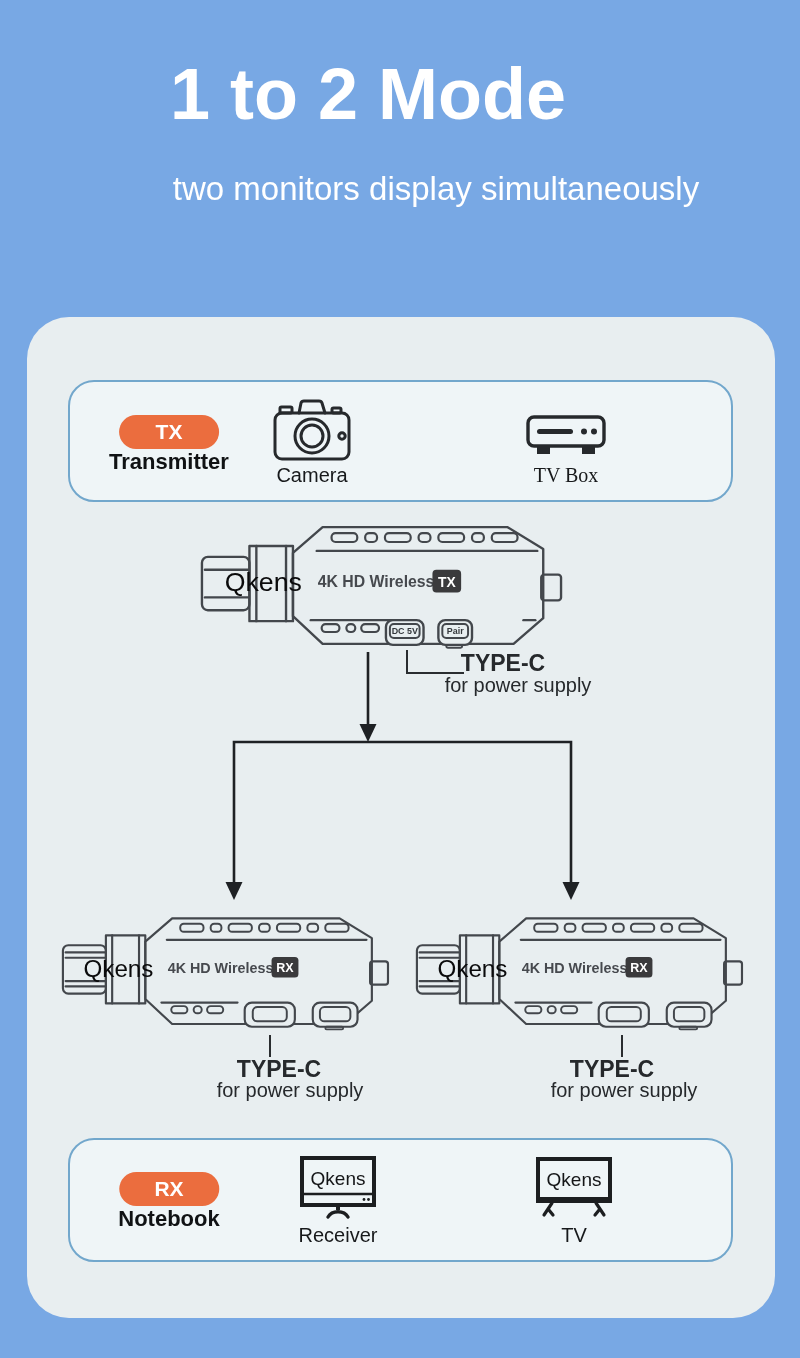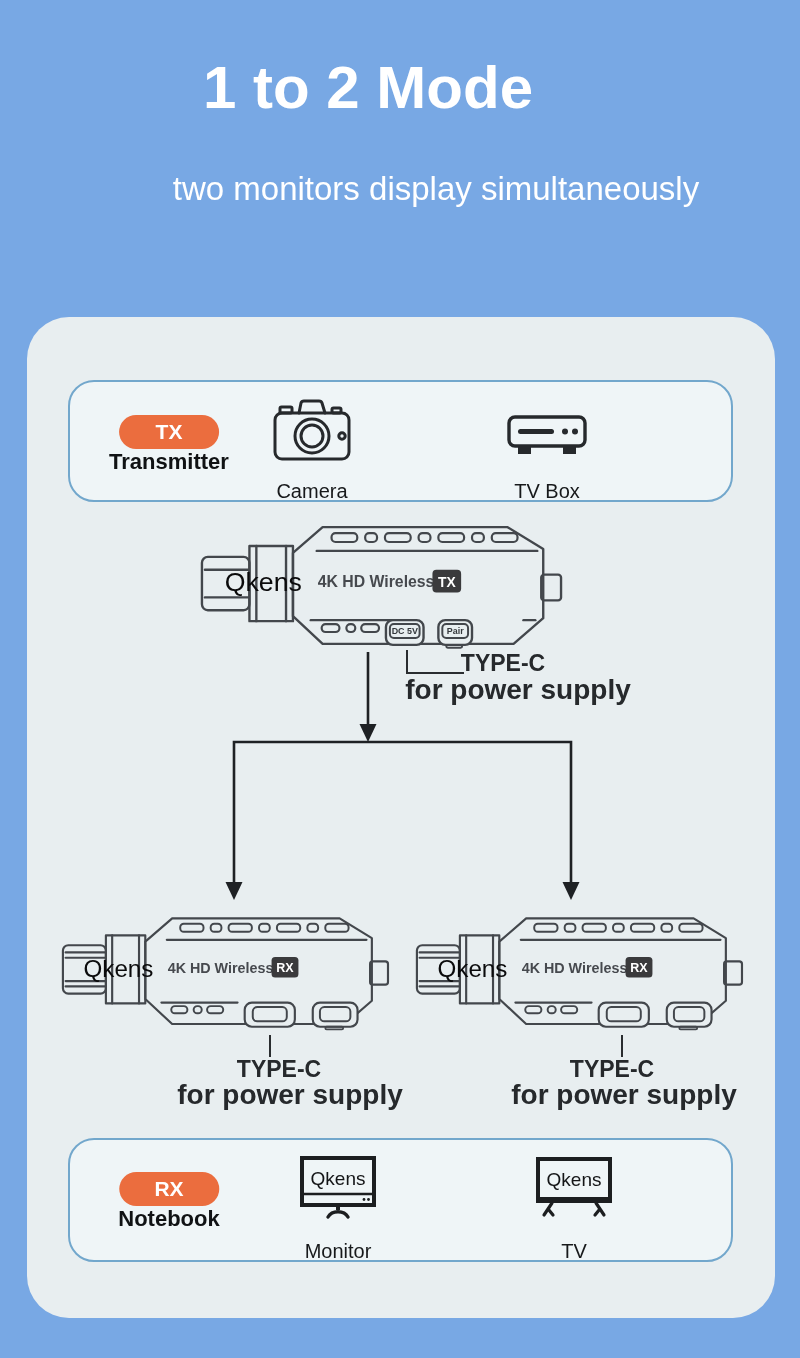--- a/index.html
+++ b/index.html
@@ -6,21 +6,21 @@
   body{
     width:800px;height:1358px;position:relative;overflow:hidden;
     background:#78a8e4;
     font-family:"Liberation Sans", sans-serif;
     -webkit-font-smoothing:antialiased;
   }
   .abs{position:absolute;}
   
   .title{
     left:0;top:58px;width:736px;text-align:center;
-    color:#ffffff;font-size:60px;font-weight:bold;line-height:1;letter-spacing:0px;
+    color:#ffffff;font-size:72px;font-weight:bold;line-height:1;letter-spacing:0px;
   }
   .subtitle{
     left:0;top:170px;width:800px;text-align:center;
     color:#ffffff;font-size:33px;font-weight:400;line-height:1.15;padding-left:36px;
   }
   
   .panel{
     left:27px;top:317px;width:748px;height:1001px;
     background:#e8eef0;border-radius:42px;
   }
@@ -29,36 +29,36 @@
     left:68px;width:665px;
     background:#eff5f7;border:2px solid #72a7cc;border-radius:26px;
     box-sizing:border-box;
   }
   .col{
     position:absolute;transform:translateX(-50%);
     display:flex;flex-direction:column;align-items:center;
   }
   .icon-wrap{display:flex;align-items:center;justify-content:center;}
   .icon-label{
-    margin-top:16px;font-size:20px;font-weight:500;color:#17191b;white-space:nowrap;
+    margin-top:0;font-size:20px;font-weight:500;color:#17191b;white-space:nowrap;
   }
   .pill{
     width:100px;height:34px;border-radius:17px;background:#eb6d3e;
     color:#ffffff;font-size:21px;font-weight:bold;text-align:center;line-height:34px;
   }
   .pill-label{
     font-size:22px;font-weight:700;color:#101214;white-space:nowrap;
   }
   
   .note-title{
     font-size:23px;font-weight:bold;color:#26292c;text-align:center;white-space:nowrap;
     transform:translateX(-50%);
   }
   .note-sub{
-    font-size:28px;font-weight:700;color:#26292c;text-align:center;white-space:nowrap;
+    font-size:20px;font-weight:400;color:#26292c;text-align:center;white-space:nowrap;
     transform:translateX(-50%);
   }
   .overlay{left:0;top:0;pointer-events:none;}
   svg{display:block;}
 </style>
 </head>
 <body>
 
 <div class="abs title">1 to 2 Mode</div>
 <div class="abs subtitle">two monitors display simultaneously</div>
@@ -82,21 +82,21 @@
           <circle cx="42" cy="39" r="17"></circle>
           <circle cx="42" cy="39" r="11"></circle>
           <circle cx="72" cy="39" r="3.2"></circle>
         </g>
       </svg>
     </div>
     <div class="icon-label">Camera</div>
   </div>
 
 
-  <div class="col" style="left:477px;top:14px;">
+  <div class="col" style="left:496px;top:14px;font-family:Liberation Serif, serif;">
     <div class="icon-wrap" style="height:68px;">
       <svg width="84" height="66" viewBox="0 0 84 66">
         <rect x="4" y="20" width="76" height="29" rx="6" fill="none" stroke="#26292c" stroke-width="3.4"></rect>
         <rect x="13" y="32" width="36" height="5" rx="2.5" fill="#26292c"></rect>
         <circle cx="60" cy="34.5" r="3" fill="#26292c"></circle>
         <circle cx="70" cy="34.5" r="3" fill="#26292c"></circle>
         <rect x="13" y="49" width="13" height="8" fill="#26292c"></rect>
         <rect x="58" y="49" width="13" height="8" fill="#26292c"></rect>
       </svg>
     </div>
@@ -278,21 +278,21 @@
       <svg width="80" height="66" viewBox="0 0 80 66">
         <rect x="4" y="3" width="72" height="47" fill="none" stroke="#1c1e20" stroke-width="4"></rect>
         <line x1="6" y1="39" x2="74" y2="39" stroke="#1c1e20" stroke-width="2.4"></line>
         <circle cx="66" cy="44.5" r="1.4" fill="#1c1e20"></circle>
         <circle cx="70.5" cy="44.5" r="1.4" fill="#1c1e20"></circle>
         <text x="40" y="30" text-anchor="middle" font-size="19" font-weight="500" fill="#141517">Qkens</text>
         <path d="M40,50 v5" stroke="#1c1e20" stroke-width="4"></path>
         <path d="M30,62 C34,55 46,55 50,62" fill="none" stroke="#1c1e20" stroke-width="3.4" stroke-linecap="round"></path>
       </svg>
     </div>
-    <div class="icon-label">Monitor</div>
+    <div class="icon-label">Receiver</div>
   </div>
 
 
   <div class="col" style="left:504px;top:12px;">
     <div class="icon-wrap" style="height:72px;">
       <svg width="80" height="64" viewBox="0 0 80 64">
         <rect x="4" y="3" width="72" height="42" fill="none" stroke="#1c1e20" stroke-width="4"></rect>
         <rect x="4" y="41" width="72" height="5" fill="#1c1e20"></rect>
         <text x="40" y="30" text-anchor="middle" font-size="19" font-weight="500" fill="#141517">Qkens</text>
         <g stroke="#1c1e20" stroke-width="3.2" stroke-linecap="round" fill="none">

